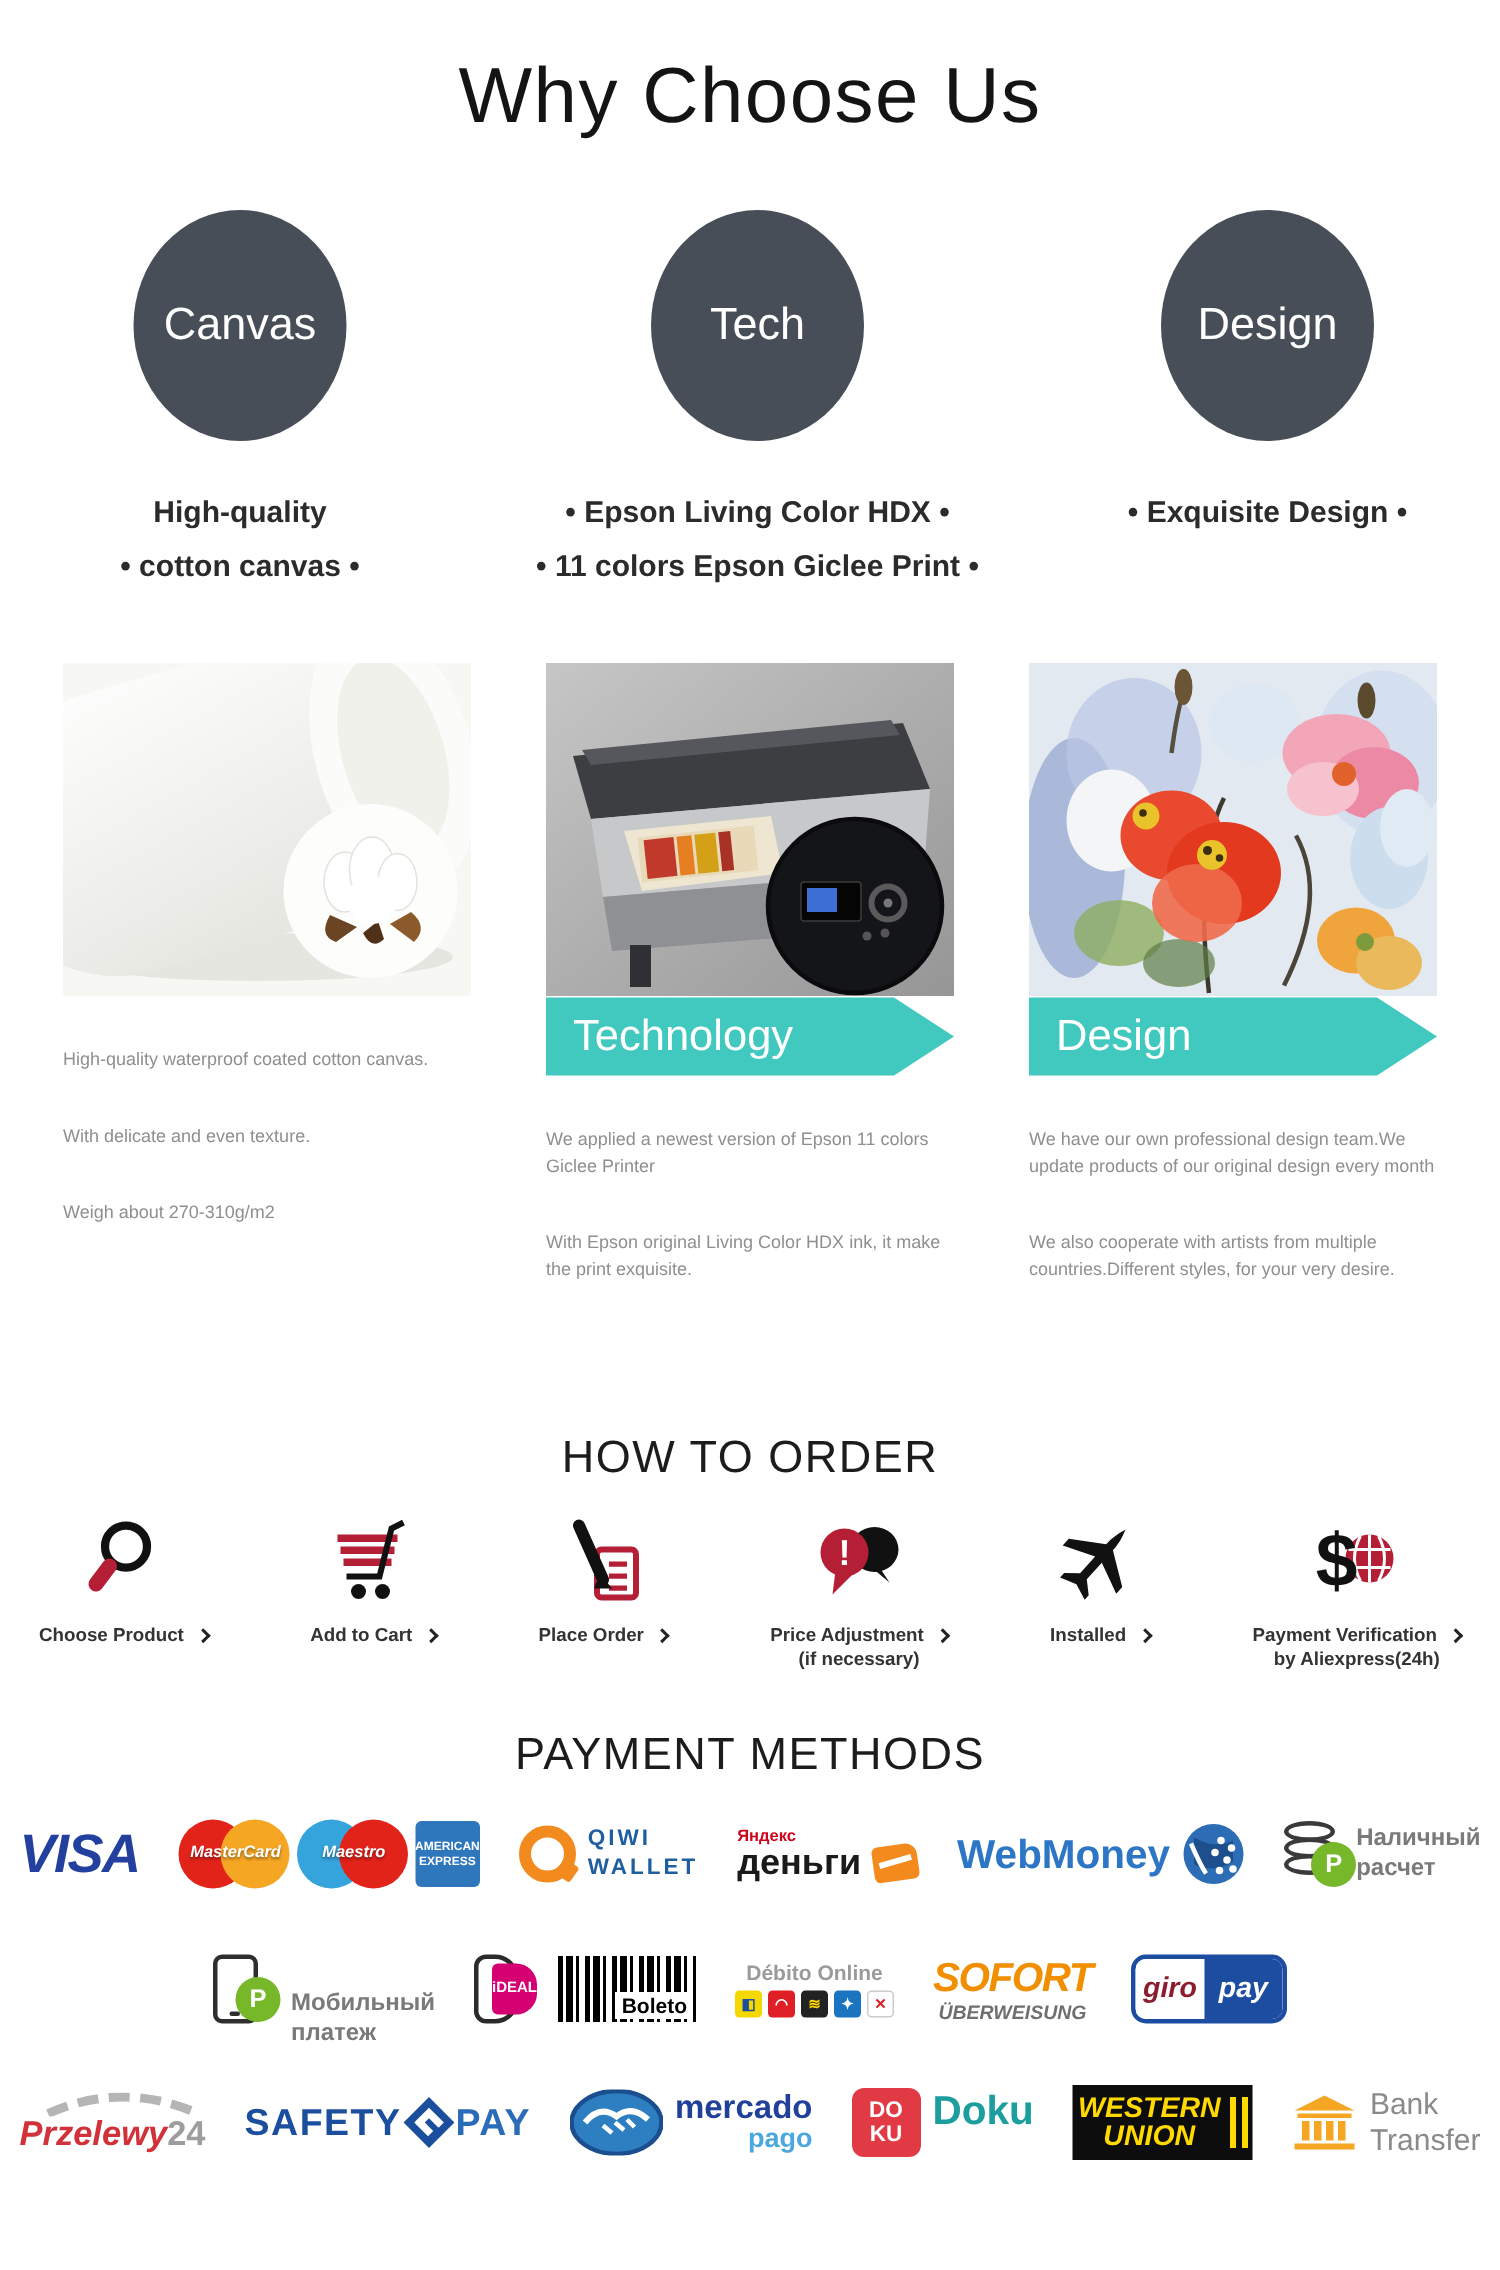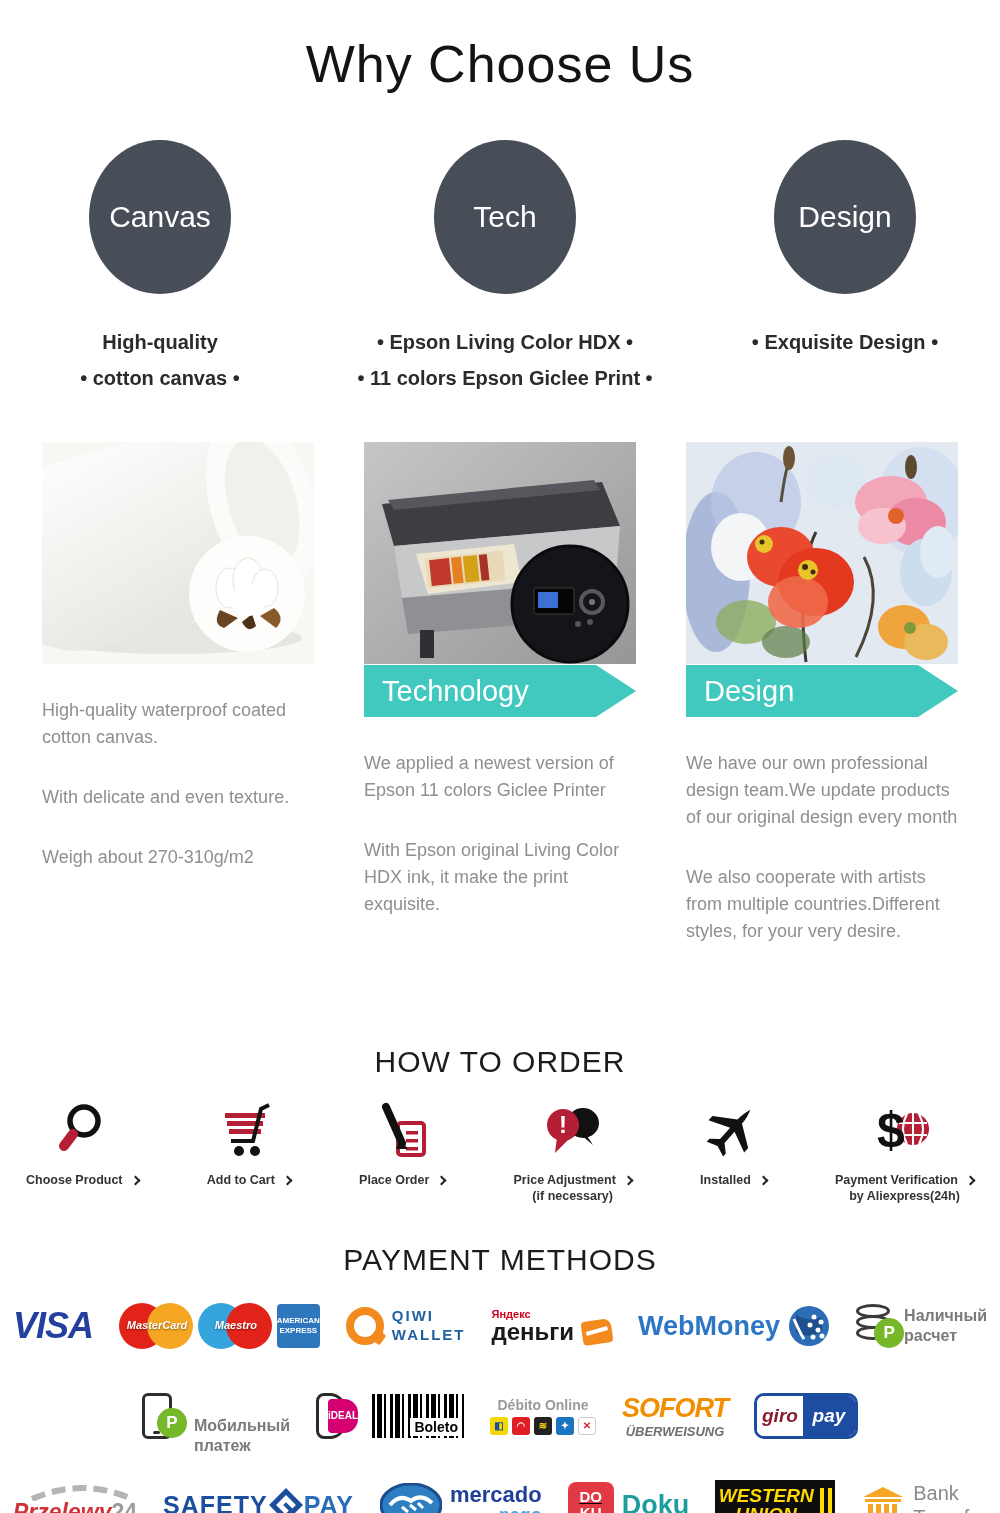--- a/index.html
+++ b/index.html
@@ -17,21 +17,21 @@
   .pillar-text { text-align:center; font-weight:700; font-size:20px; color:#2b2b2b; line-height:1.8; }
   
   .features-row { display:flex; justify-content:space-between; margin:46px 42px 0; }
   .feature-col { width:272px; }
   .feature-image { width:272px; height:222px; overflow:hidden; background:#eee; }
   .banner { position:relative; height:52px; background:#41c8bf; width:232px; margin-top:1px;
             display:flex; align-items:center; padding-left:18px; color:#fff; font-size:29px; }
   .banner::after { content:""; position:absolute; left:100%; top:0; width:0; height:0;
             border-left:40px solid #41c8bf; border-top:26px solid transparent; border-bottom:26px solid transparent; }
   .feature-paragraphs { margin-top:22px; }
-  .feature-paragraphs p { font-size:18px; color:#8f8f8f; line-height:1.5; margin-bottom:16px;margin-top:33px; }
+  .feature-paragraphs p { font-size:12px; color:#8f8f8f; line-height:1.5; margin-bottom:16px;margin-top:33px; }
   
   .section-title { text-align:center; font-size:30px; color:#1c1c1c; font-weight:400; letter-spacing:1px; }
   .order-title { margin-top:84px; }
   .pay-title { margin-top:40px; }
   
   .steps-row { display:flex; justify-content:space-between; padding:0 26px; margin-top:10px; align-items:flex-start; }
   .step { display:flex; flex-direction:column; align-items:center; }
   .step-icon { height:84px; display:flex; align-items:center; justify-content:center; }
   .step-label { font-size:12.5px; color:#333; font-weight:700; white-space:nowrap;
                 display:flex; align-items:center; gap:9px; }
@@ -99,21 +99,21 @@
   .prz-word { font-size:23px; font-weight:700; font-style:italic; }
   .prz-red { color:#d13239; } .prz-gray { color:#9d9d9d; font-style:normal; }
   .safetypay { display:flex; align-items:center; gap:6px; }
   .sp-word { font-size:25px; font-weight:700; color:#1b4f9e; letter-spacing:1px; }
   .sp-diamond { width:24px; height:24px; border:5px solid #1b4f9e; background:#fff; transform:rotate(45deg); position:relative; }
   .sp-diamond::after { content:""; position:absolute; left:5px; top:5px; width:8px; height:8px;
                        border-top:4px solid #1b4f9e; border-right:4px solid #1b4f9e; }
   .mercado { display:flex; align-items:center; gap:8px; }
   .mp-txt .m1 { color:#20409a; font-size:22px; font-weight:700; line-height:1; }
   .mp-txt .m2 { color:#4ba7e0; font-size:18px; font-weight:700; text-align:right; line-height:1.1; }
-  .doku { display:flex; align-items:center; gap:8px;text-decoration:underline; }
+  .doku { display:flex; align-items:flex-start; gap:8px; }
   .doku-box { width:46px; height:46px; background:#e23a45; border-radius:8px; color:#fff; font-weight:700;
               font-size:15px; line-height:1.1; display:flex; flex-direction:column; align-items:center; justify-content:center; }
   .doku-word { color:#1d9e9e; font-size:27px; font-weight:700; }
   .wu { width:152px; height:50px; background:#0d0d0d; display:flex; align-items:center; justify-content:center; gap:6px; }
   .wu-txt { color:#ffd900; font-weight:700; font-size:19px; line-height:1; text-align:center; font-style:italic; }
   .wu-bars { width:12px; height:34px; background:repeating-linear-gradient(90deg,#ffd900 0 4px,#0d0d0d 4px 8px); }
   .bank { display:flex; align-items:center; gap:8px; }
   .bank-txt { color:#8a8a8a; font-size:20px; line-height:1.2; }
 </style>
 </head>

